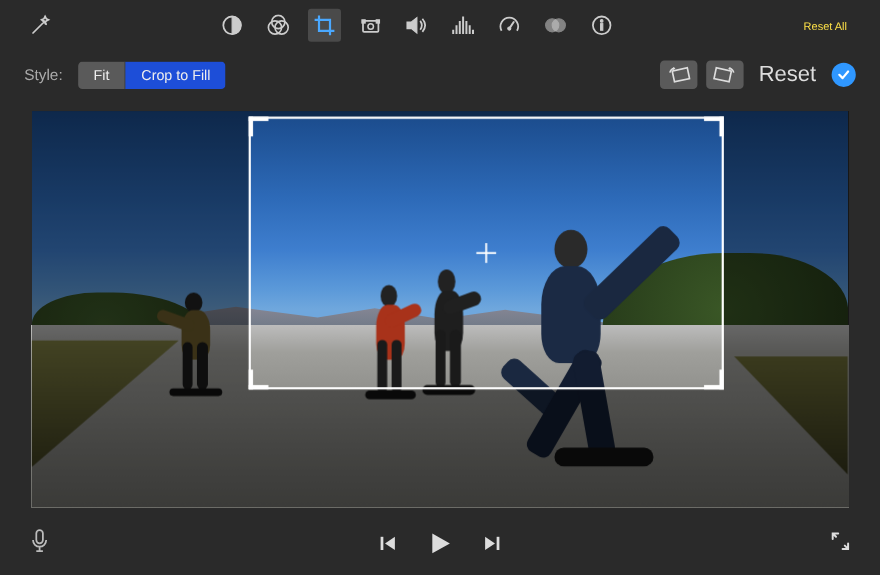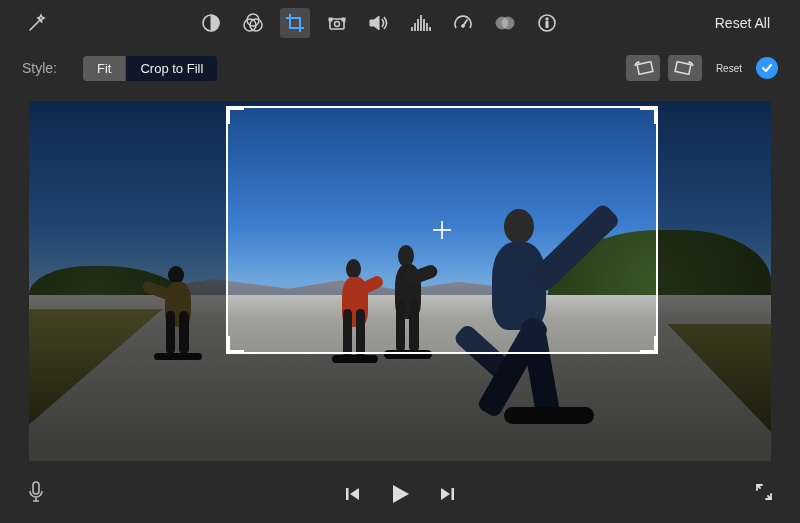--- a/index.html
+++ b/index.html
@@ -7,32 +7,32 @@
   .app { display: flex; flex-direction: column; height: 100%; }
 
   
   .toolbar { height: 46px; display: flex; align-items: center; padding: 0 22px; gap: 4px; }
   .tool-left { width: 170px; display: flex; align-items: center; }
   .tool-center { display: flex; align-items: center; gap: 12px; }
   .tool-right { margin-left: auto; }
   .tb-btn { width: 30px; height: 30px; display: flex; align-items: center; justify-content: center; border-radius: 3px; cursor: pointer; }
   .tb-btn.active { background: #4a4a4a; }
   .tb-btn svg { fill: #ccc; stroke: #ccc; }
-  .reset-all { color: #e5e5e5; font-size: 14px; padding: 4px 8px; cursor: pointer; }
-
-  
-  .stylebar { height: 44px; display: flex; align-items: center; padding: 0 22px; gap: 24px; }
+  .reset-all { color: #fde047; font-size: 10px; padding: 4px 8px; cursor: pointer; }
+
+  
+  .stylebar { height: 44px; display: flex; align-items: center; padding: 0 22px; gap: 12px; }
   .style-label { color: #aaa; font-size: 14px; margin-right: 2px; }
   .seg { display: flex; border-radius: 4px; overflow: hidden; }
   .seg .seg-btn { background: #5a5a5a; color: #eee; font-size: 13px; padding: 5px 14px; border-right: 1px solid #444; cursor: pointer; }
   .seg .seg-btn:last-child { border-right: none; }
-  .seg .seg-btn.selected { background: #0f172a; }
+  .seg .seg-btn.selected { background: #1d4ed8; }
   .stylebar-right { margin-left: auto; display: flex; align-items: center; gap: 8px; }
   .rot-btn { width: 34px; height: 26px; background: #5a5a5a; border-radius: 4px; display: flex; align-items: center; justify-content: center; cursor: pointer; }
-  .reset-btn { color: #ddd; font-size: 10px; padding: 4px 6px; cursor: pointer; }
+  .reset-btn { color: #ddd; font-size: 20px; padding: 4px 6px; cursor: pointer; }
   .confirm-btn { width: 22px; height: 22px; border-radius: 50%; background: #2f97ff; display: flex; align-items: center; justify-content: center; cursor: pointer; }
 
   
   .preview-wrap { flex: 1; display: flex; align-items: center; justify-content: center; padding: 6px 18px 0 18px; }
   .preview { position: relative; width: 742px; height: 360px; overflow: hidden; }
 
   
   .scene { position: absolute; inset: 0; }
   .sky { position: absolute; inset: 0; background: linear-gradient(#1a4a8a 0%, #2d6ab8 22%, #3e7ece 35%, #5b99d9 45%, #6fa7dd 50%); }
   .mtn { position: absolute; left: 0; right: 0; top: 48%; height: 28px; background: linear-gradient(#8c8a98 0%, #6d7886 100%); clip-path: polygon(0 100%, 0 70%, 8% 30%, 15% 60%, 25% 20%, 35% 55%, 42% 25%, 50% 60%, 58% 30%, 70% 70%, 82% 40%, 92% 75%, 100% 55%, 100% 100%); }

